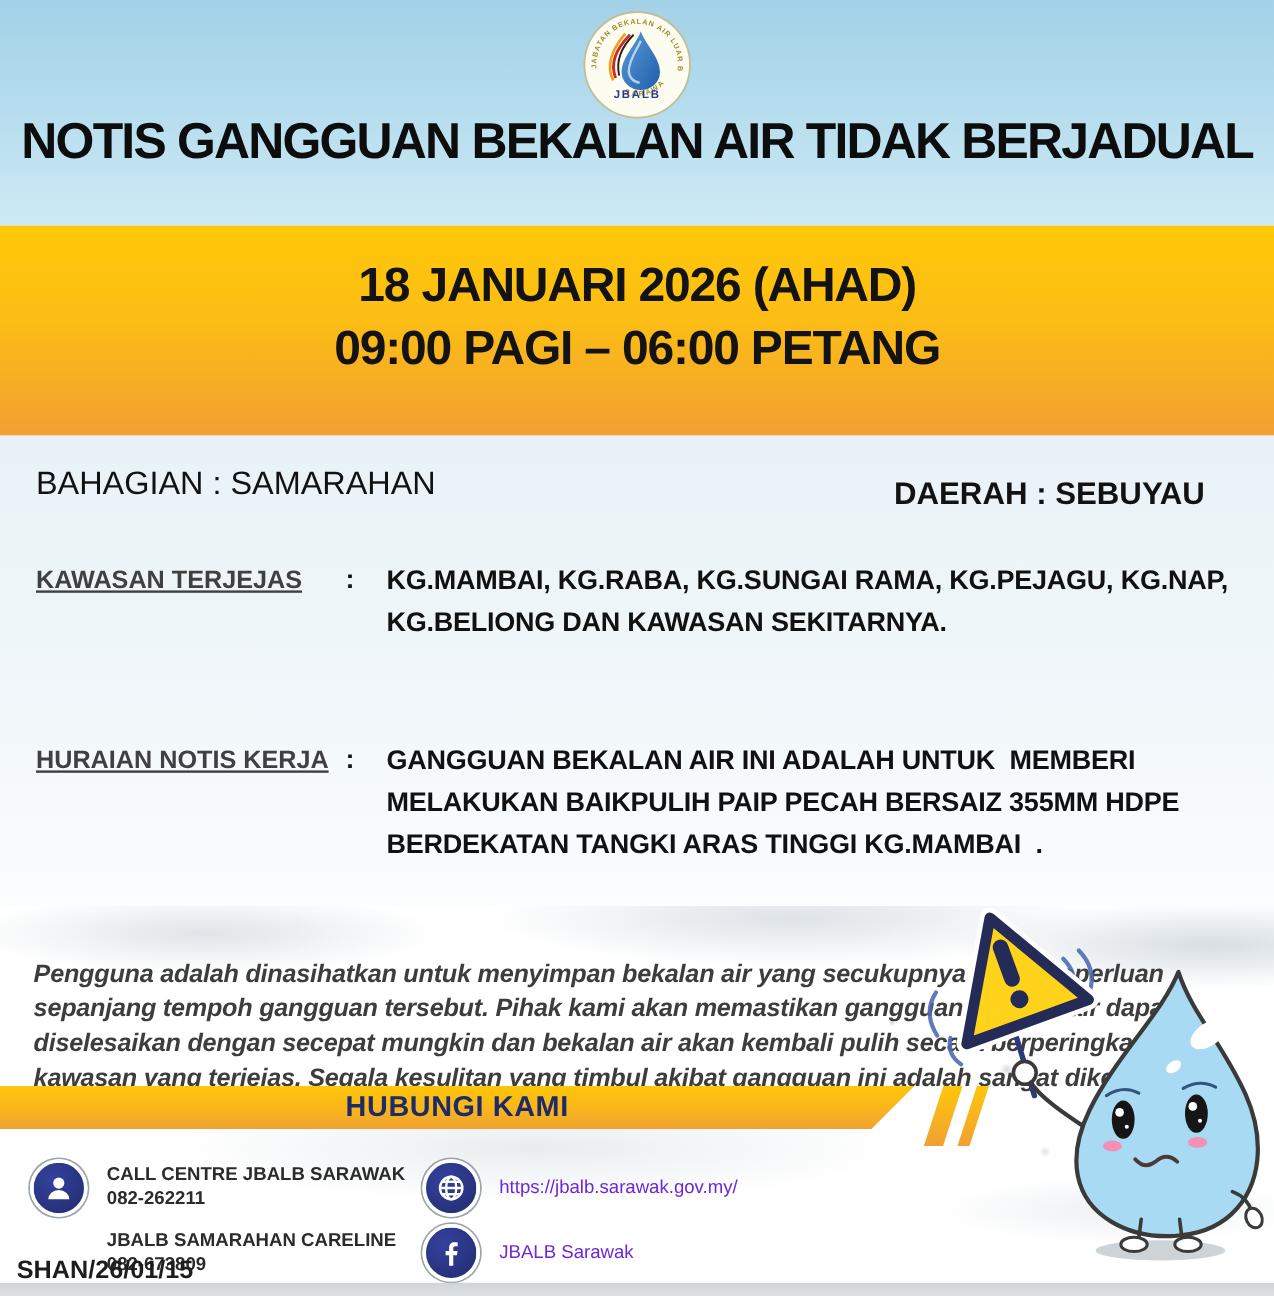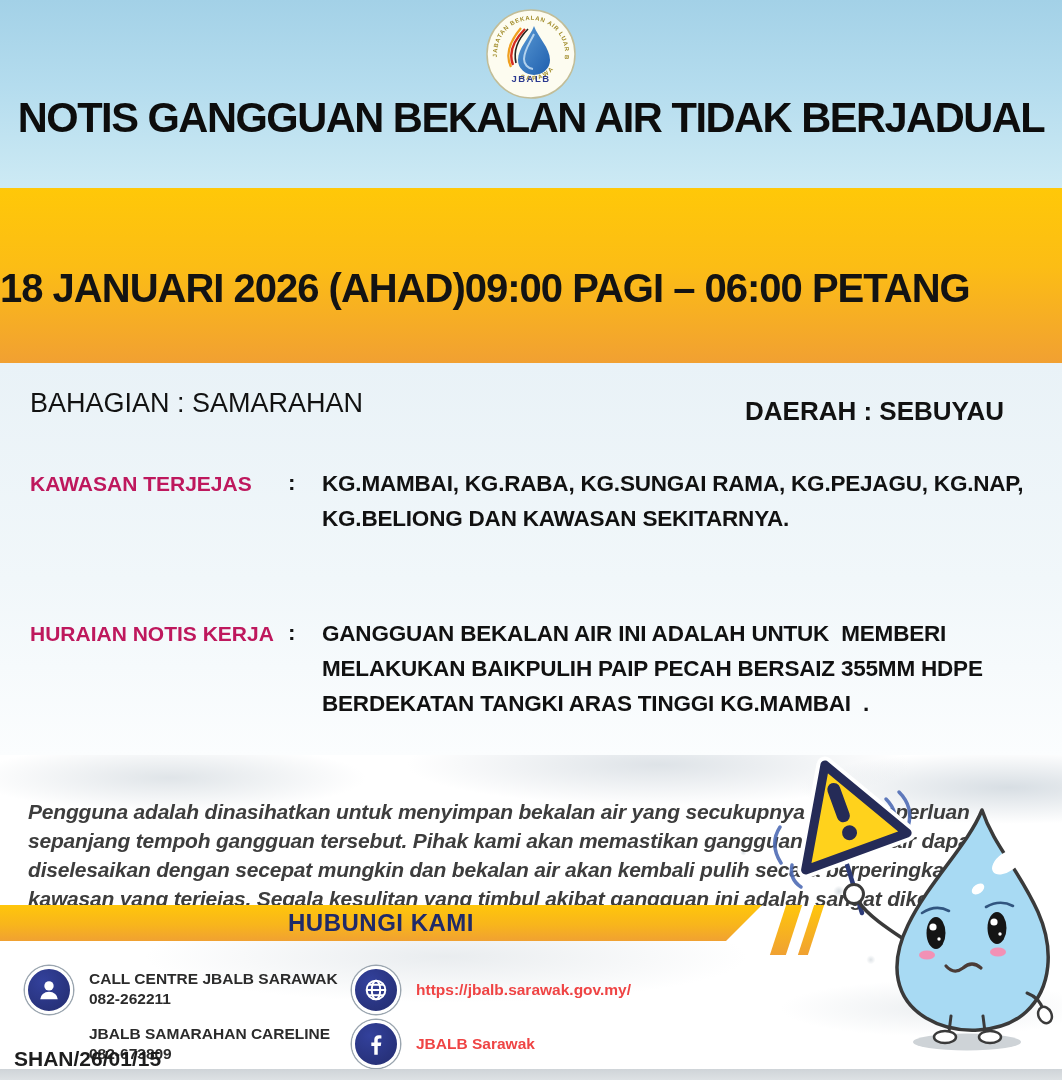--- a/index.html
+++ b/index.html
@@ -16,35 +16,35 @@
   .logo-wrap{position:absolute;left:50%;top:8px;transform:translateX(-50%);width:92px;height:92px;}
   .main-title{
     position:absolute;left:0;top:94px;width:1062px;text-align:center;
     font-size:42px;font-weight:bold;color:#0d0d0d;letter-spacing:-1.5px;white-space:nowrap;
     transform:scaleX(.99);
   }
   
   .date-banner{
     position:absolute;left:0;top:188px;width:1062px;height:175px;
     background:linear-gradient(180deg,#ffc808 0%,#fcbd15 45%,#f1a032 100%);
-    display:flex;flex-direction:row;align-items:center;justify-content:flex-start;
+    display:flex;flex-direction:column;align-items:center;justify-content:flex-start;
     padding-top:24px;box-sizing:border-box;
   }
   .date-line{font-size:40px;font-weight:bold;color:#131313;letter-spacing:-1px;white-space:nowrap;line-height:52px;}
   
   .content-area{
     position:absolute;left:0;top:363px;width:1062px;height:392px;
     background:linear-gradient(180deg,#e9f2f7 0%,#f1f7fa 55%,#fbfdfe 100%);
   }
   .bahagian{position:absolute;left:30px;top:388px;font-size:27px;font-weight:normal;color:#121212;white-space:nowrap;}
   .daerah{position:absolute;left:745px;top:396px;font-size:26px;font-weight:bold;color:#121212;white-space:nowrap;}
   .info-row{position:absolute;left:30px;display:flex;align-items:flex-start;}
   .info-row.kawasan{top:466px;}
   .info-row.huraian{top:616px;}
-  .info-label{width:258px;font-size:21px;font-weight:bold;color:#be185d;padding-top:6px;white-space:nowrap;}
+  .info-label{width:258px;font-size:21px;font-weight:bold;color:#404040;padding-top:6px;white-space:nowrap;text-decoration:underline;}
   .info-colon{width:34px;font-size:22.5px;font-weight:bold;color:#141414;padding-top:4px;}
   .info-value{font-size:22.5px;font-weight:bold;color:#111;}
   .val-line{display:block;line-height:35px;white-space:pre;letter-spacing:-.2px;}
   
   .footer{
     position:absolute;left:0;top:755px;width:1062px;height:325px;background:#fff;
   }
   .splash-bg{
     position:absolute;inset:0;
     background-image:
@@ -82,21 +82,21 @@
   }
   .c-text{font-weight:bold;color:#2b2b2b;}
   .c-text .c-label{display:block;font-size:15.5px;line-height:20px;white-space:nowrap;}
   .c-text .c-phone{display:block;font-size:15.5px;line-height:20px;white-space:nowrap;}
   .item-callcentre{left:25px;top:211px;}
   .item-callcentre .c-text{margin-top:3px;}
   .item-careline{left:89px;top:269px;}
   .item-web{left:352px;top:211px;align-items:center;}
   .item-fb{left:352px;top:265px;align-items:center;}
   .item-ig{left:636px;top:205px;align-items:center;}
-  .single-line{font-size:15.5px;font-weight:bold;color:#ef4444;align-self:center;white-space:nowrap;}
+  .single-line{font-size:15.5px;font-weight:normal;color:#6d28d9;align-self:center;white-space:nowrap;}
   .ref-number{position:absolute;left:14px;top:292px;font-size:21px;font-weight:bold;color:#1d1d1d;white-space:nowrap;}
   .bottom-strip{position:absolute;left:0;bottom:0;width:1062px;height:11px;background:linear-gradient(180deg,#cfd4d8,#dde1e4);}
   .mascot-wrap{position:absolute;left:770px;top:0;width:292px;height:305px;}
 </style>
 </head>
 <body>
 
 <div class="poster">
 
   <div class="top-header">

